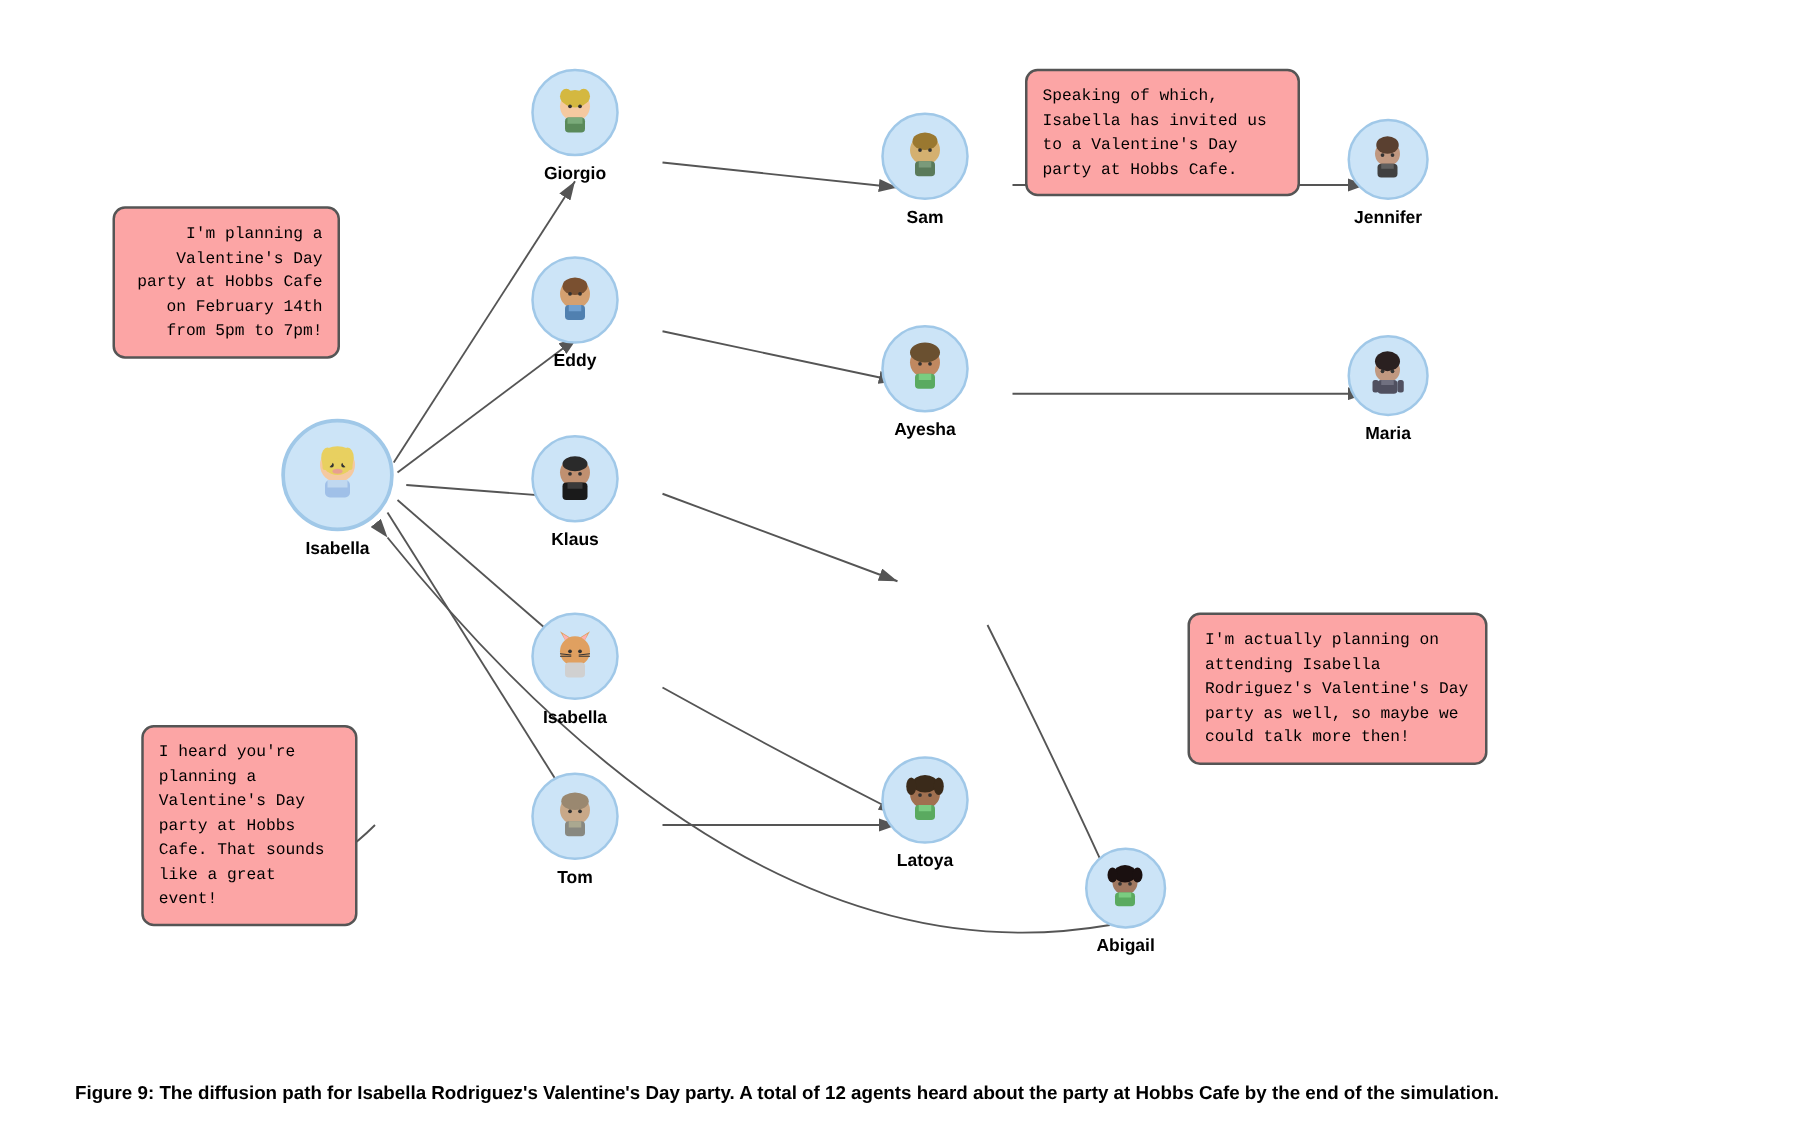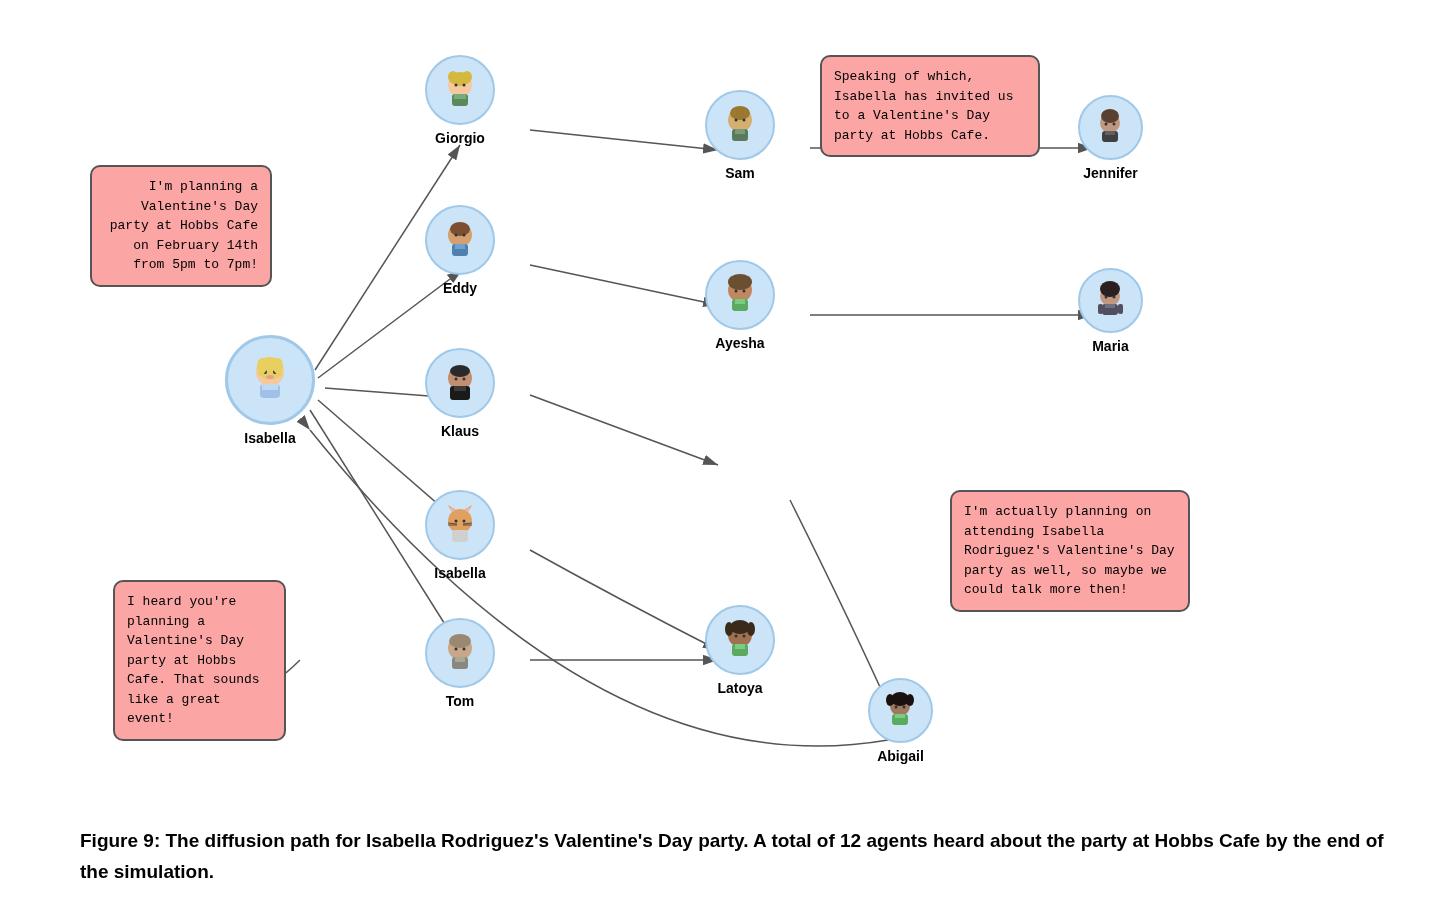--- a/index.html
+++ b/index.html
@@ -71,24 +71,23 @@
       font-size: 13px;
       line-height: 1.5;
       z-index: 3;
     }
     .caption {
       position: absolute;
       bottom: 18px;
       left: 60px;
       right: 60px;
       font-family: Arial, sans-serif;
-      font-size: 19px;
+      font-size: 15px;
       font-weight: normal;
       line-height: 1.6;
-      margin-left: 20px;
     }
     .caption strong {
       font-weight: bold;
     }
   </style>
 </head>
 <body>
 
 <div id="diagram-area">
   <svg id="arrows">

